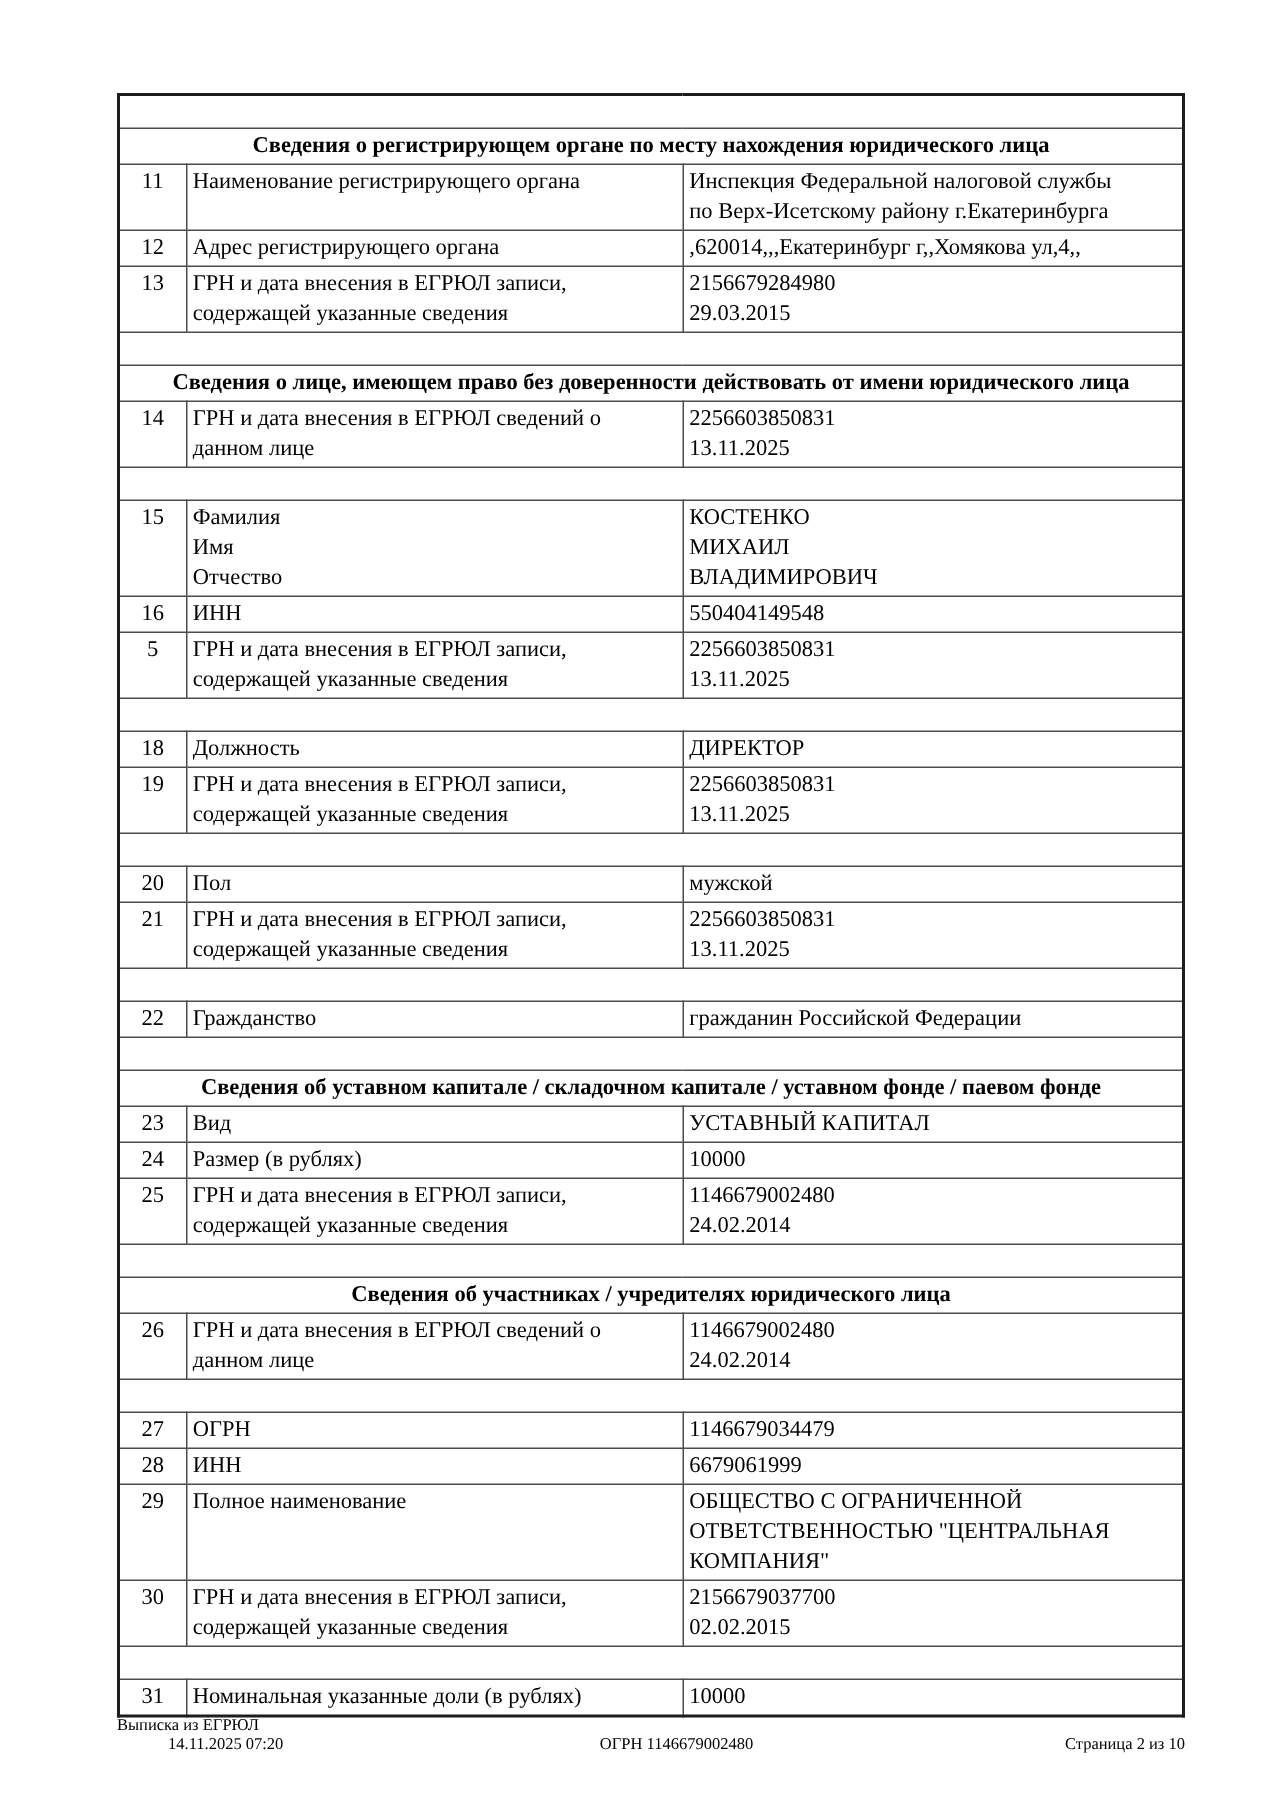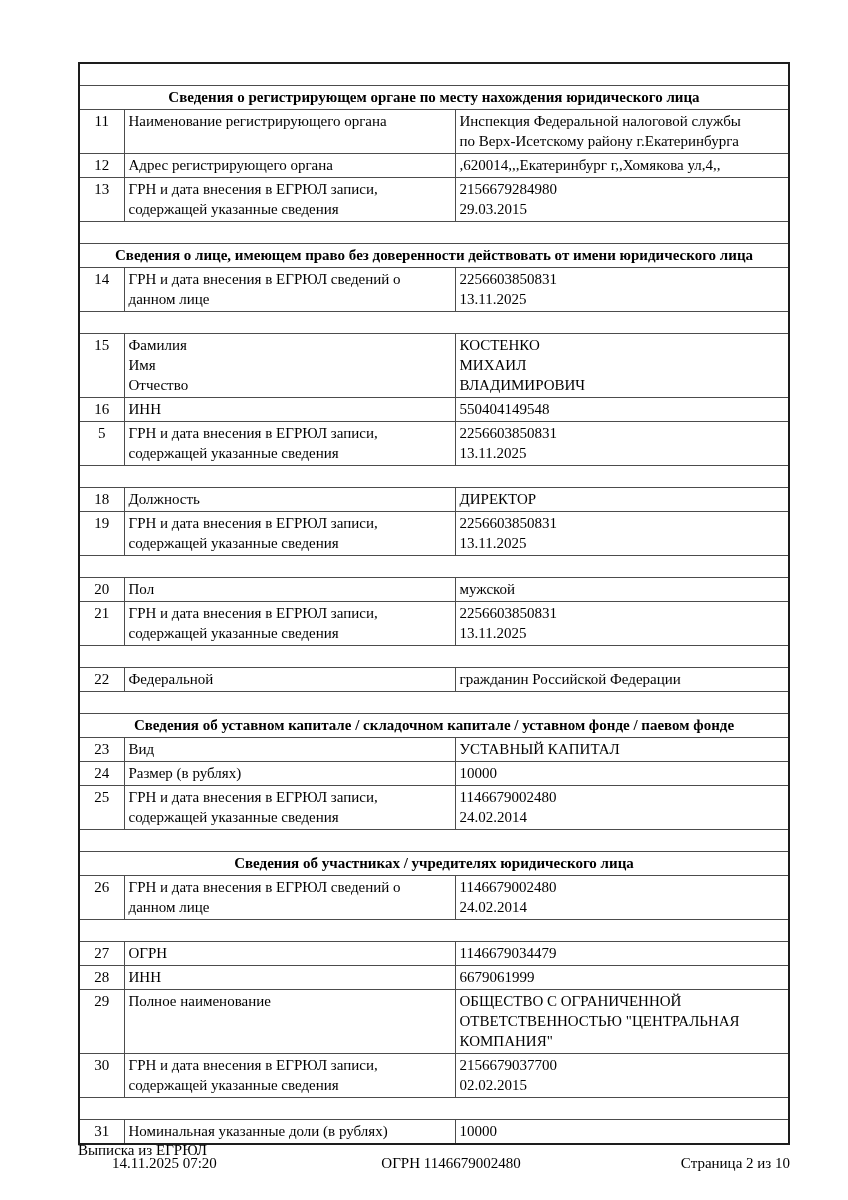--- a/index.html
+++ b/index.html
@@ -55,21 +55,21 @@
     border-top: 2px solid #111;
     border-bottom: 2px solid #111;
     padding: 1px 3px 2px 3px;
   }
   .line { white-space: nowrap; }
   .footer {
     position: absolute;
     left: 78px;
     top: 1144px;
     width: 712px;
-    font-size: 15px;
+    font-size: 11px;
     line-height: 13px;
   }
   .f-line2 {
     position: relative;
     height: 13px;
     margin-left: 34px;
   }
   .f-center {
     position: absolute;
     left: 0; right: 0;
@@ -227,21 +227,21 @@
             <div class="line">2256603850831</div>
             <div class="line">13.11.2025</div>
           </td>
         </tr>
         <tr>
           <td colspan="3" class="spacer"></td>
         </tr>
         <tr>
           <td class="num">22</td>
           <td class="lbl">
-            <div class="line">Федеральной</div>
+            <div class="line">Гражданство</div>
           </td>
           <td class="val">
             <div class="line">гражданин Российской Федерации</div>
           </td>
         </tr>
         <tr>
           <td colspan="3" class="spacer"></td>
         </tr>
         <tr>
           <td colspan="3" class="hdr">Сведения об уставном капитале / складочном капитале / уставном фонде / паевом фонде</td>

